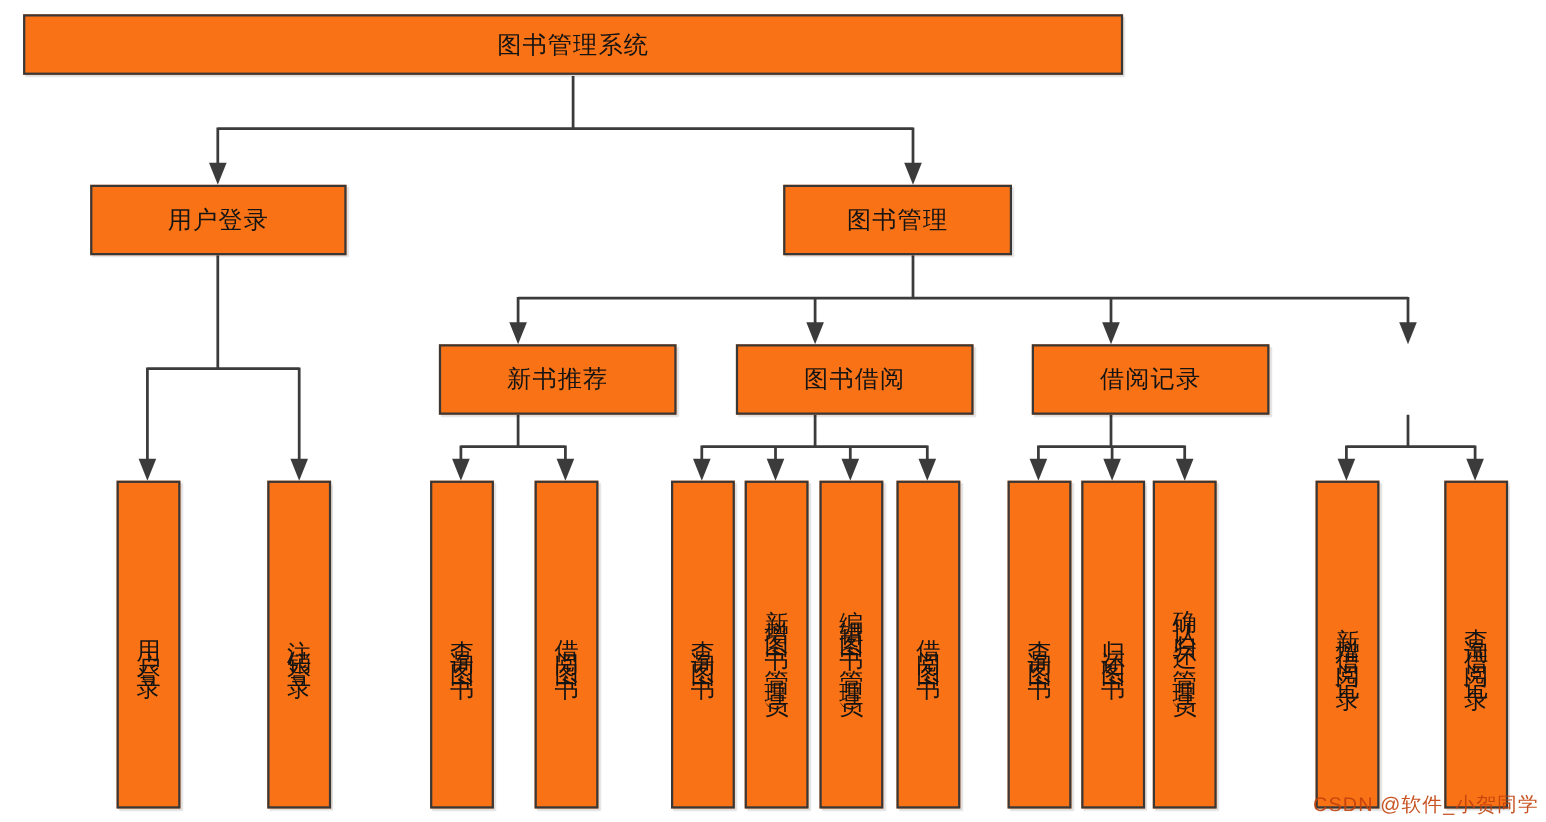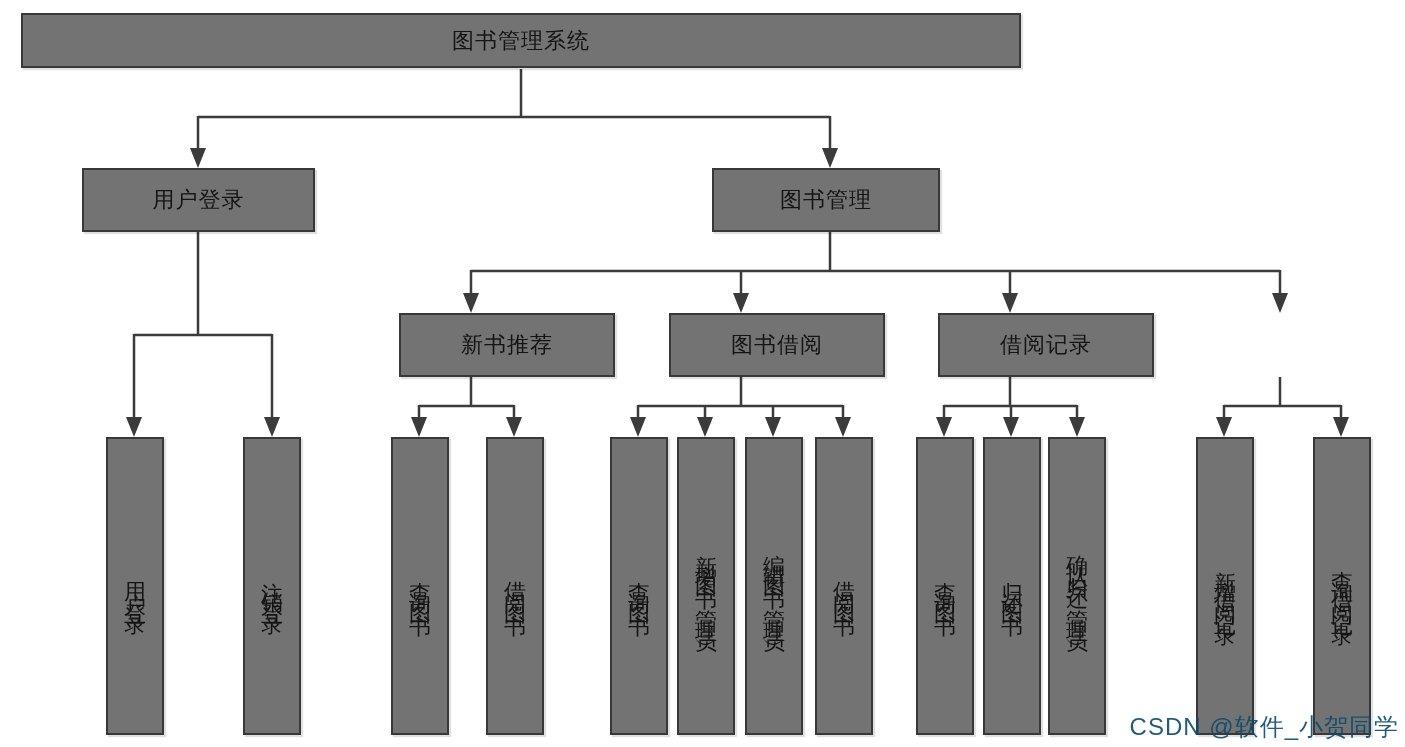--- a/index.html
+++ b/index.html
@@ -16,36 +16,36 @@
 
   svg.wires {
     position: absolute;
     left: 0; top: 0;
     width: 1405px; height: 747px;
     z-index: 1;
   }
 
   .node {
     position: absolute;
-    background: #737373;
+    background: #f97316;
     border: 2px solid #383838;
     box-shadow: 2px 2px 1px rgba(0,0,0,0.12);
     display: flex;
     align-items: center;
     justify-content: center;
     color: #141414;
     font-size: 22px;
     z-index: 2;
     letter-spacing: 1px;
   }
 
   
   .root   { left: 21px;  top: 13px;  width: 1000px; height: 55px; }
   .lvl2-a { left: 82px;  top: 168px; width: 233px;  height: 64px; }
-  .lvl2-b { left: 712px; top: 168px; width: 228px;  height: 64px; }
+  .lvl2-b { left: 712px; top: 168px; width: 208px;  height: 64px; }
   .lvl3   { top: 313px; width: 216px; height: 64px; margin-left: 36px; }
   .lvl3-a { left: 363px; }
   .lvl3-b { left: 633px; align-items: center; }
   .lvl3-c { left: 902px; }
   .lvl3-d { left: 1172px; }
 
   
   .leaf { top: 437px; width: 58px; height: 298px; }
   .leaf span {
     writing-mode: vertical-rl;
@@ -68,22 +68,22 @@
   .leaf-4b { left: 983px; }
   .leaf-4c { left: 1048px; }
   .leaf-5a { left: 1196px; }
   .leaf-5b { left: 1313px; }
 
   .watermark {
     position: absolute;
     right: 6px;
     bottom: 4px;
     z-index: 3;
-    font-size: 24px;
-    color: #0c4a6e;
+    font-size: 18px;
+    color: #c2410c;
     letter-spacing: 1px;
     opacity: 0.9;
     pointer-events: none;
     text-align: center;
   }
 </style>
 </head>
 <body>
 
 <div class="canvas">

